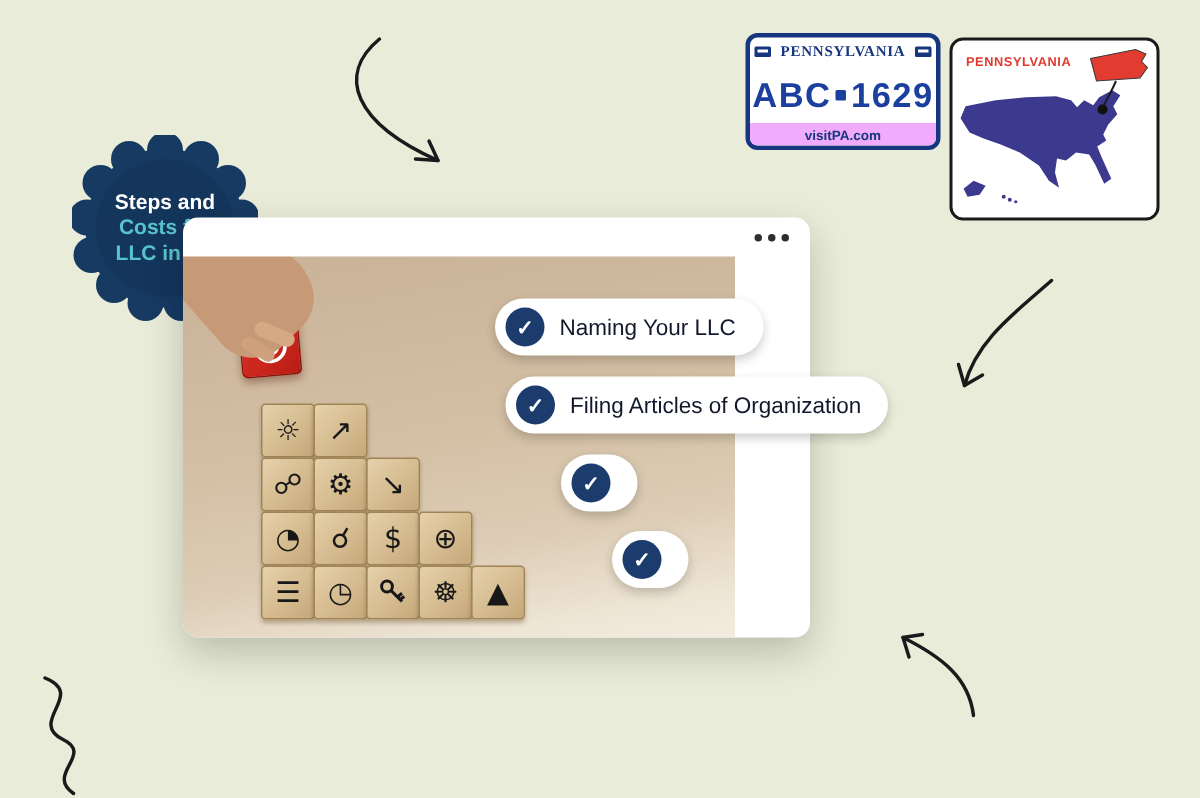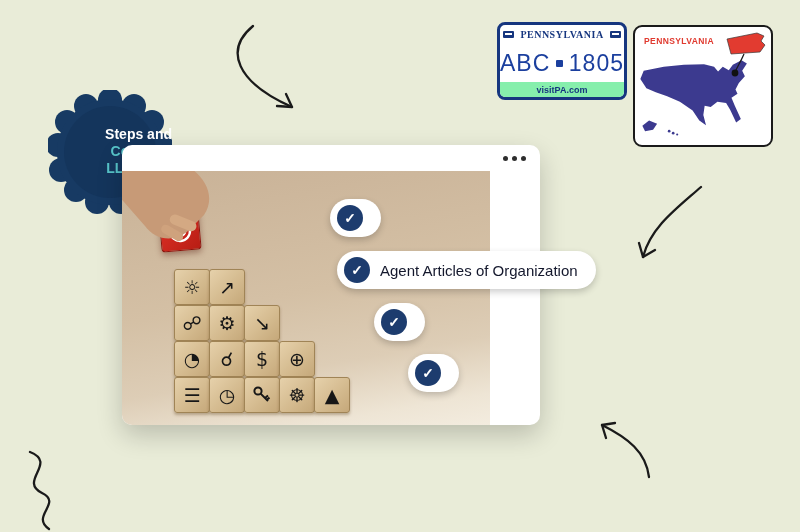--- a/index.html
+++ b/index.html
@@ -28,36 +28,36 @@
 
   
   .pill{position:absolute;display:inline-flex;align-items:center;gap:10px;background:#fff;
         border-radius:20px;padding:6px 18px 6px 7px;box-shadow:0 3px 7px rgba(0,0,0,.20);
         font-size:15px;font-weight:500;color:#14182d;white-space:nowrap;}
   .check{width:26px;height:26px;border-radius:50%;background:#1d3c6e;color:#fff;
          display:flex;align-items:center;justify-content:center;font-size:14px;font-weight:bold;flex:0 0 auto;}
 
   
   .badge{position:absolute;left:48px;top:90px;width:124px;height:124px;}
-  .badge-text{position:absolute;left:48px;top:126px;width:124px;text-align:right;
+  .badge-text{position:absolute;left:48px;top:126px;width:124px;text-align:center;
               font-weight:bold;font-size:14px;line-height:17px;color:#57c4c9;}
   .badge-text .w{color:#ffffff;}
 
   
   .plate{position:absolute;left:497px;top:22px;width:130px;height:78px;background:#fff;
          border:3px solid #16367f;border-radius:8px;box-sizing:border-box;overflow:hidden;
          display:flex;flex-direction:column;}
   .plate-top{height:19px;display:flex;align-items:center;justify-content:center;gap:6px;}
   .plate-state{font-family:"Liberation Serif", serif;font-weight:bold;font-size:10px;color:#16367f;letter-spacing:.5px;}
   .plate-flag{width:11px;height:7px;background:#16367f;border-radius:1px;position:relative;}
   .plate-flag:after{content:"";position:absolute;left:2px;top:2px;width:7px;height:1.5px;background:#fff;}
-  .plate-num{flex:1;display:flex;align-items:center;justify-content:space-between;gap:3px;
-             font-weight:normal;font-size:23px;color:#1b3f9e;letter-spacing:1px;}
+  .plate-num{flex:1;display:flex;align-items:center;justify-content:center;gap:3px;
+             font-weight:bold;font-size:23px;color:#1b3f9e;letter-spacing:1px;}
   .keystone{width:7px;height:7px;background:#1b3f9e;display:inline-block;border-radius:1px;}
-  .plate-bottom{height:15px;background:#86efac;display:flex;align-items:center;justify-content:center;
+  .plate-bottom{height:15px;background:#f0abfc;display:flex;align-items:center;justify-content:center;
                 font-size:9px;font-weight:bold;color:#16367f;}
 
   
   .mapcard{position:absolute;left:633px;top:25px;width:140px;height:122px;background:#fff;
            border:2px solid #1a1a1a;border-radius:9px;box-sizing:border-box;overflow:hidden;}
   .mapcard-label{position:absolute;left:9px;top:9px;font-size:8.5px;font-weight:bold;color:#e03a2f;letter-spacing:.4px;}
   .usmap{position:absolute;left:2px;top:26px;}
   .mapcard-overlay{position:absolute;left:0;top:0;}
 
   
@@ -95,21 +95,21 @@
 
   <div class="plate">
     <div class="plate-top">
       <span class="plate-flag"></span>
       <span class="plate-state">PENNSYLVANIA</span>
       <span class="plate-flag"></span>
     </div>
     <div class="plate-num">
       <span>ABC</span>
       <span class="keystone"></span>
-      <span>1805</span>
+      <span>1629</span>
     </div>
     <div class="plate-bottom">visitPA.com</div>
   </div>
 
   <div class="mapcard">
     <svg class="usmap" width="134" height="92" viewBox="0 0 200 120">
       <path fill="#3c3a8f" d="M10,18 L40,12 L70,9 L100,8 L115,12 L121,19 L128,12 L137,17 L143,9
         L156,2 L164,7 L157,18 L161,26 L152,36 L147,46 L150,52 L141,58 L146,70 L155,90 L148,95
         L139,76 L133,66 L120,64 L110,72 L101,70 L99,84 L103,99 L93,92 L83,77 L64,64 L45,56
         L28,50 L14,44 L5,30 Z"></path>
@@ -196,24 +196,25 @@
       <svg width="150" height="140" viewBox="0 0 150 140" style="position:absolute;left:0;top:0;">
         <path d="M-6,-6 L64,-6 C84,6 94,26 82,44 L66,60 C52,72 33,69 23,55 L-6,22 Z" fill="#c79a77"></path>
         <rect x="50" y="42" width="28" height="10" rx="5" fill="#d4a983" transform="rotate(22 50 42)"></rect>
         <rect x="42" y="52" width="24" height="9" rx="4.5" fill="#cfa27d" transform="rotate(30 42 52)"></rect>
       </svg>
     </div>
   </div>
 
   <div class="pill" style="left:330px;top:199px">
     <span class="check">✓</span>
+    <span>Naming Your LLC</span>
   </div>
   <div class="pill" style="left:337px;top:251px">
     <span class="check">✓</span>
-    <span>Agent Articles of Organization</span>
+    <span>Filing Articles of Organization</span>
   </div>
   <div class="pill" style="left:374px;top:303px">
     <span class="check">✓</span>
   </div>
   <div class="pill" style="left:408px;top:354px">
     <span class="check">✓</span>
   </div>
 
   <svg class="arrows" width="800" height="532" viewBox="0 0 800 532">
     <g stroke="#1a1a1a" stroke-width="2.3" fill="none" stroke-linecap="round">

